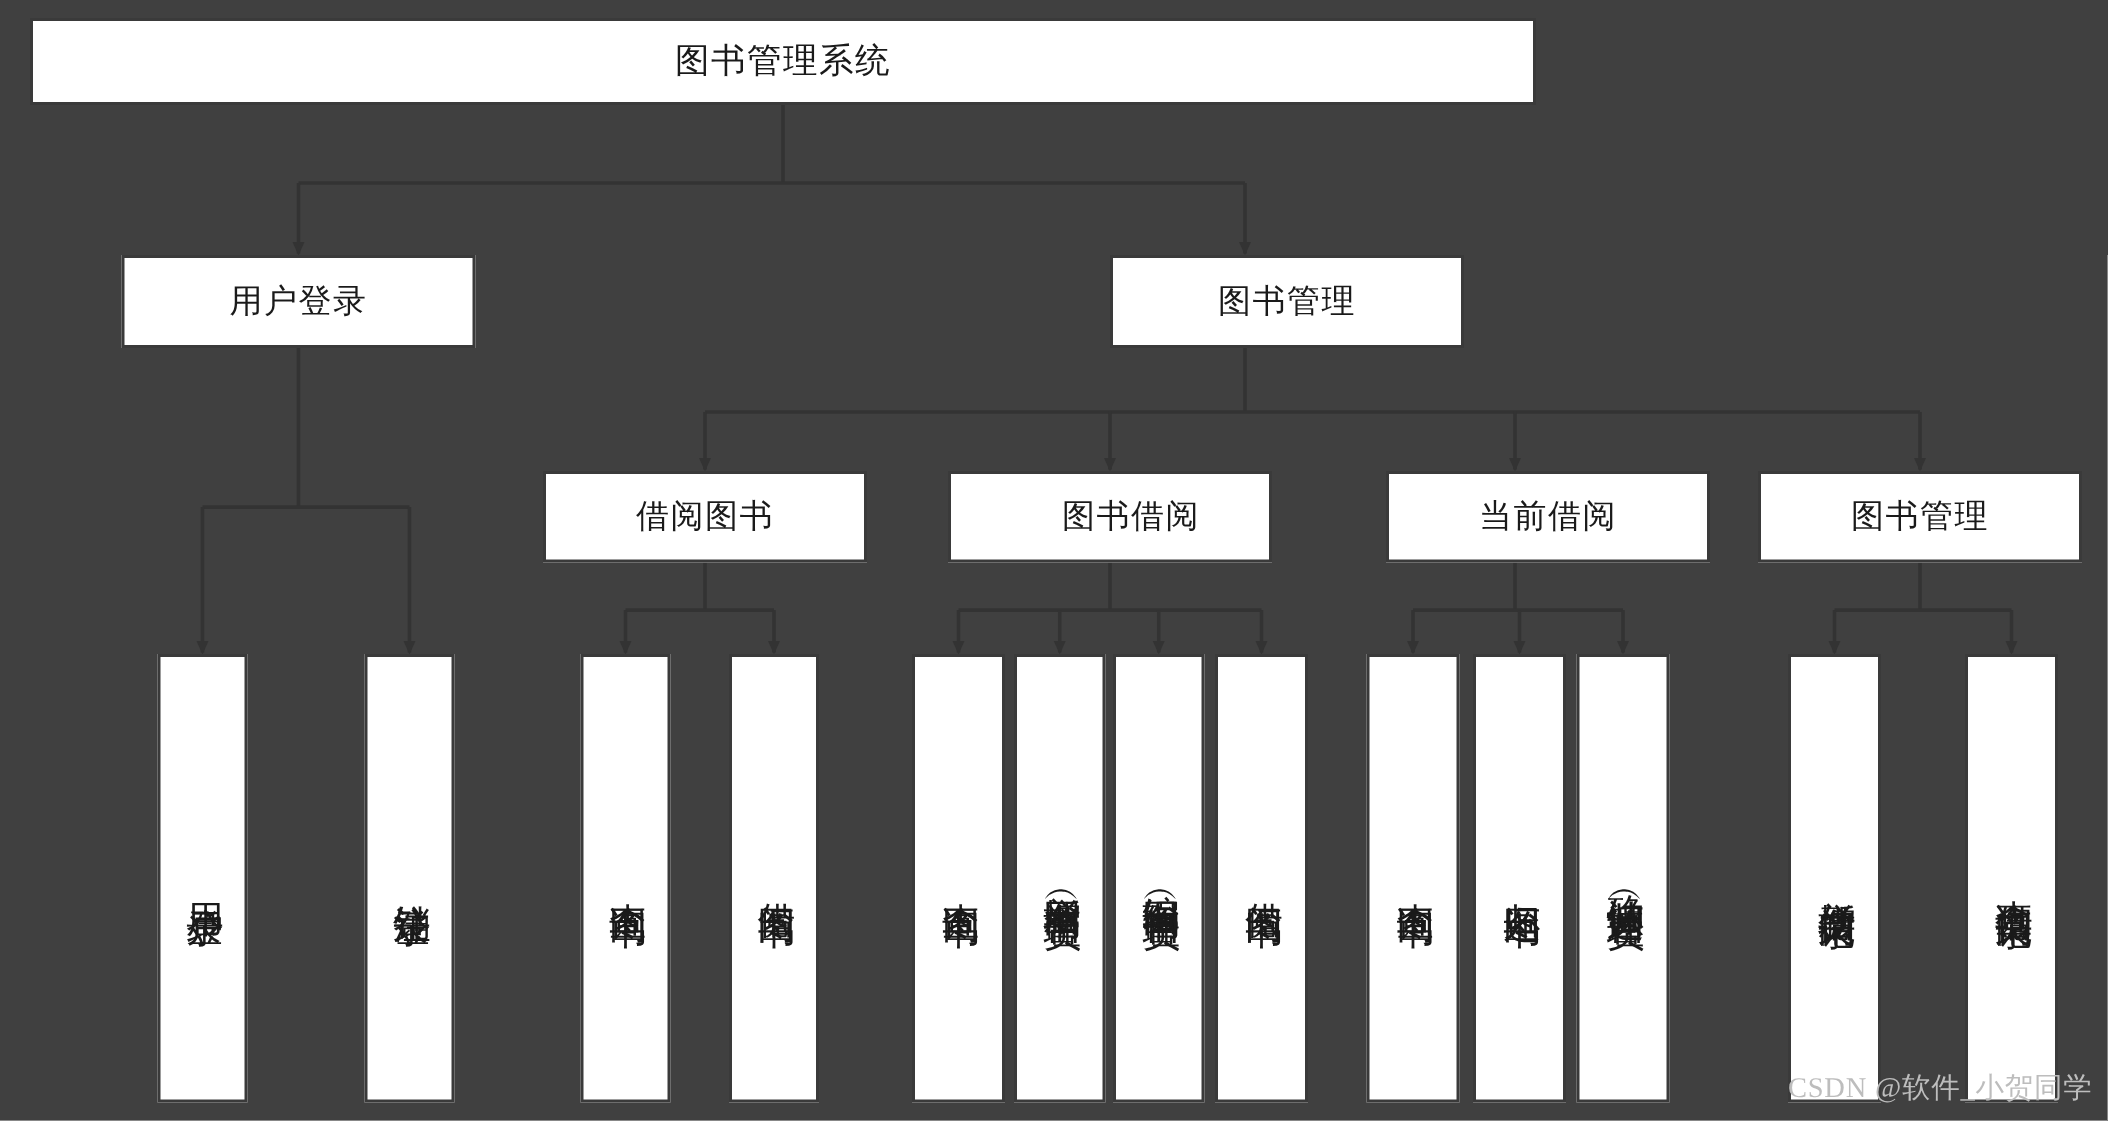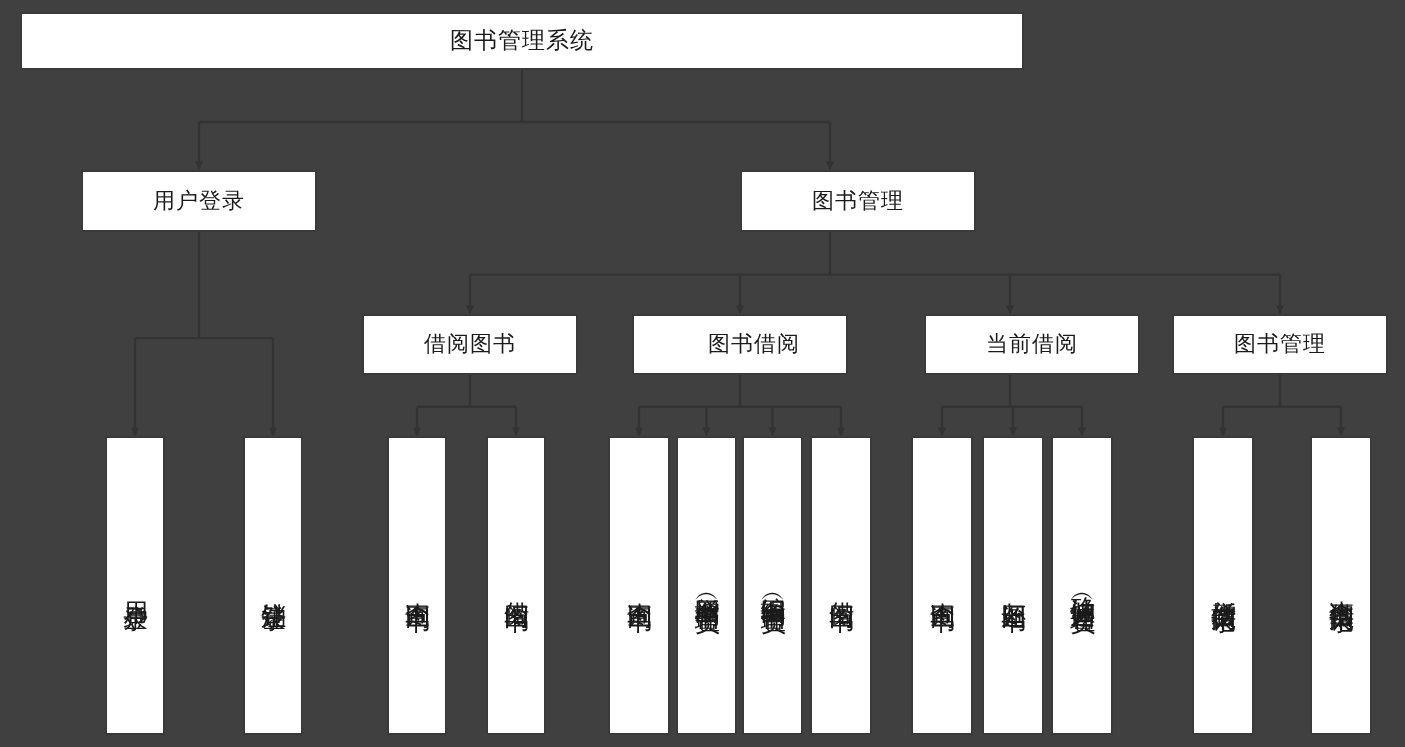--- a/index.html
+++ b/index.html
@@ -179,13 +179,14 @@
         <span class="vtext">确认归还（管理员）</span>
       </div>
       <div class="node v" style="left: 1192px; top: 436px; width: 62px; height: 299px;">
         <span class="vtext">新增借阅记录</span>
       </div>
       <div class="node v" style="left: 1310px; top: 436px; width: 62px; height: 299px;">
         <span class="vtext">查询借阅记录</span>
       </div>
     </div>
 
+  <div class="watermark" style="left: 1192px; top: 712px; color: rgb(189, 189, 189);">CSDN @软件_小贺同学</div>
 </div>
 
 </body></html>

